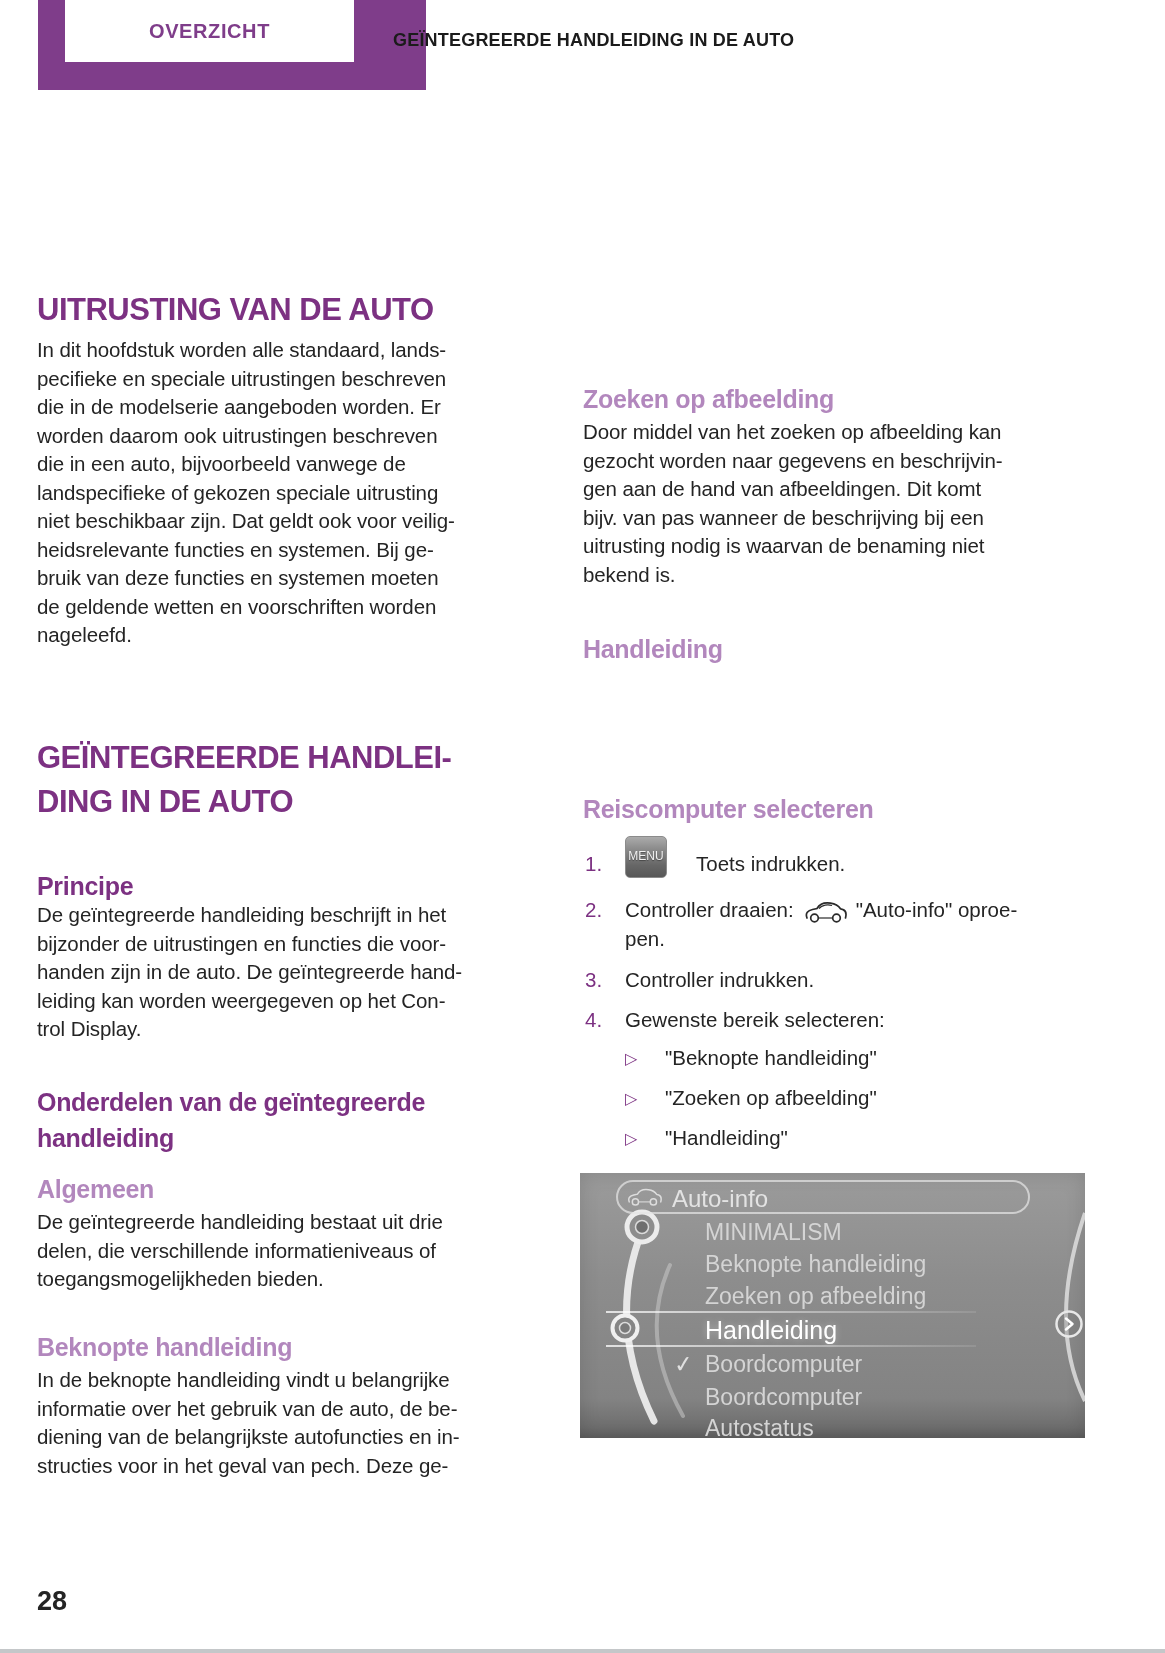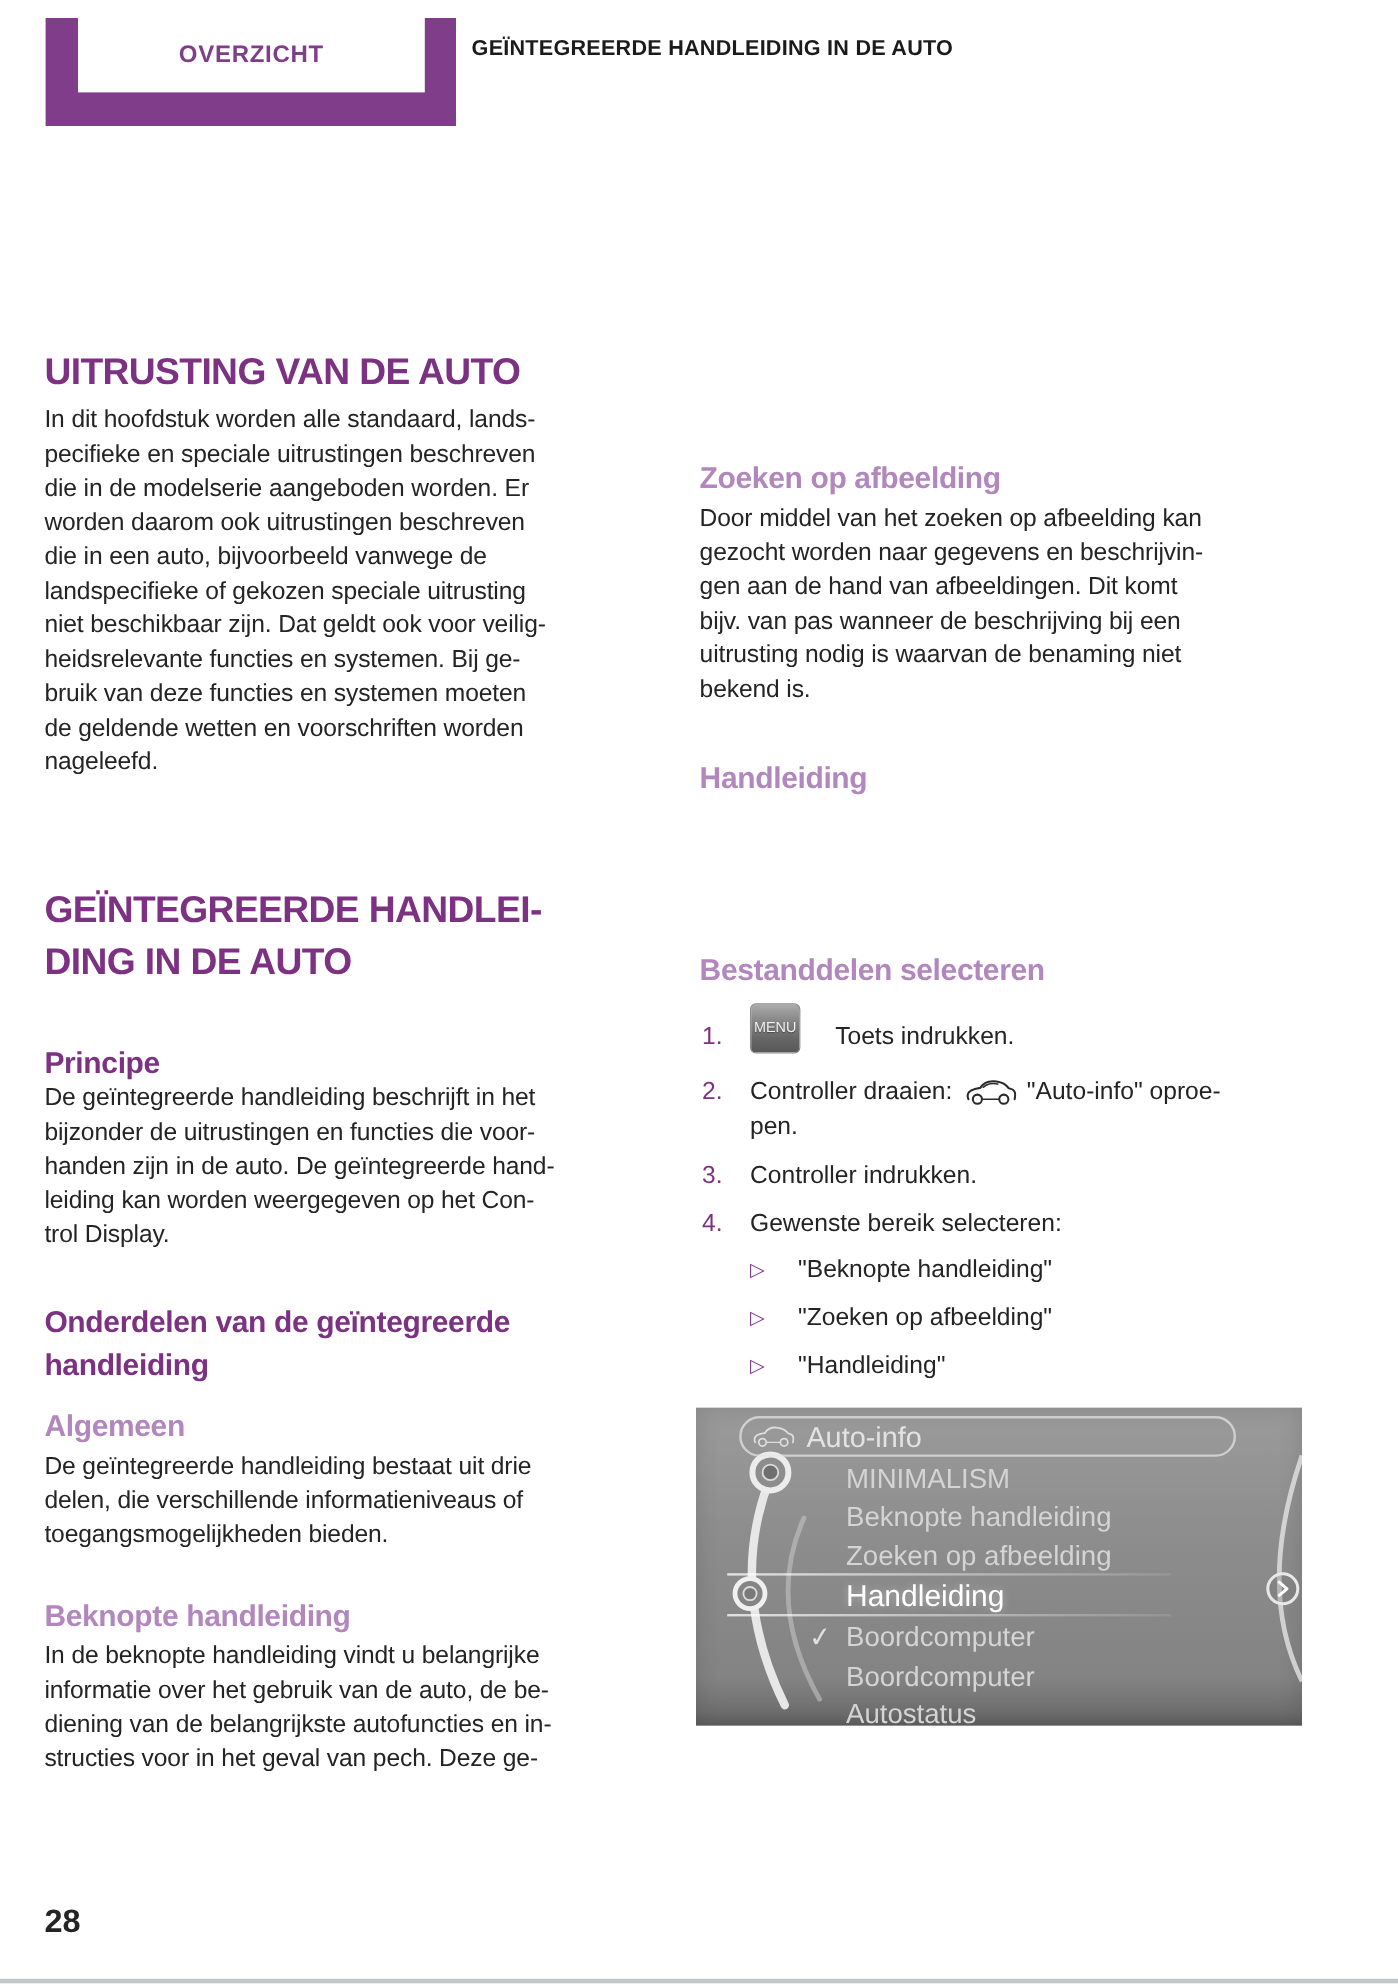--- a/index.html
+++ b/index.html
@@ -1,21 +1,21 @@
 <!DOCTYPE html>
 <html style="--purple-tab: #7f3d8a; --purple-dark: #7c3182; --purple-light: #b287bd; --text: #242424; --screen-bg: #8c8c8c; --screen-text: #d4d4d4; --screen-selected: #ffffff;"><head>
 <meta charset="utf-8">
 <style>
   html,body{margin:0;padding:0;background:#e8e8e8;}
   .page{position:relative;width:1165px;height:1653px;margin:0 auto;background:#ffffff;
         font-family:"Liberation Sans","DejaVu Sans",sans-serif;overflow:hidden;}
   .pre{white-space:pre-line;}
 
   
-  .tab-frame{position:absolute;left:38px;top:15px;width:342px;height:90px;background:var(--purple-tab);}
+  .tab-frame{position:absolute;left:38px;top:0;width:388px;height:90px;background:var(--purple-tab);}
   .tab-inner{position:absolute;left:27px;top:0;width:289px;height:62px;background:#fff;
              display:flex;align-items:center;justify-content:center;
              font-weight:bold;font-size:20px;color:var(--purple-tab);letter-spacing:.6px;}
   .running-header{position:absolute;left:393px;top:30px;font-size:18px;font-weight:bold;
                   color:#1b1b1b;letter-spacing:.2px;}
 
   .doc-title{position:absolute;left:36px;top:116px;margin:0;font-size:42px;line-height:57px;
              font-weight:bold;color:var(--purple-dark);letter-spacing:-.5px;}
 
   .col{position:absolute;top:0;height:1653px;}
@@ -28,21 +28,21 @@
       color:var(--purple-dark);letter-spacing:-.3px;}
   .h4{position:absolute;margin:0;font-size:25px;line-height:34px;font-weight:bold;
       color:var(--purple-light);letter-spacing:-.3px;}
   .p{position:absolute;margin:0;font-size:20.5px;line-height:28.5px;color:var(--text);
      letter-spacing:-.1px;}
 
   
   .step{position:absolute;left:0;width:505px;font-size:20.5px;line-height:28.5px;color:var(--text);}
   .step .num{position:absolute;left:2px;top:0;color:var(--purple-dark);}
   .step .content{margin-left:42px;}
-  .step .line1{display:flex;align-items:center;gap:9px;}
+  .step .line1{display:flex;align-items:flex-end;gap:9px;}
   .step1 .line1{align-items:flex-end;gap:29px;}
   .menu-key{width:42px;height:42px;border-radius:5px;border:1px solid #8b8b8b;
             background:linear-gradient(180deg,#ababab,#8b8b8b 30%,#676767 70%,#575757);
             color:#f2f2f2;font-size:12px;text-align:center;padding-top:5px;box-sizing:border-box;
             text-shadow:0 1px 1px rgba(0,0,0,.4);}
   .bullet-row{position:absolute;left:42px;font-size:20.5px;color:var(--text);}
   .bullet-row .tri{display:inline-block;width:40px;color:var(--purple-dark);font-size:16px;
                    vertical-align:1px;}
 
   
@@ -119,21 +119,21 @@
     <h4 class="h4" style="top:382px">Zoeken op afbeelding</h4>
     <p class="p pre" style="top:418px">Door middel van het zoeken op afbeelding kan
 gezocht worden naar gegevens en beschrijvin-
 gen aan de hand van afbeeldingen. Dit komt
 bijv. van pas wanneer de beschrijving bij een
 uitrusting nodig is waarvan de benaming niet
 bekend is.</p>
 
     <h4 class="h4" style="top:632px">Handleiding</h4>
 
-    <h4 class="h4" style="top:792px">Bestanddelen selecteren</h4>
+    <h4 class="h4" style="top:792px">Reiscomputer selecteren</h4>
 
     <div class="step step1" style="top:836px">
       <span class="num" style="top:14px">1.</span>
       <div class="content">
         <div class="line1">
           <span class="menu-key">MENU</span>
           <span>Toets indrukken.</span>
         </div>
       </div>
     </div>

